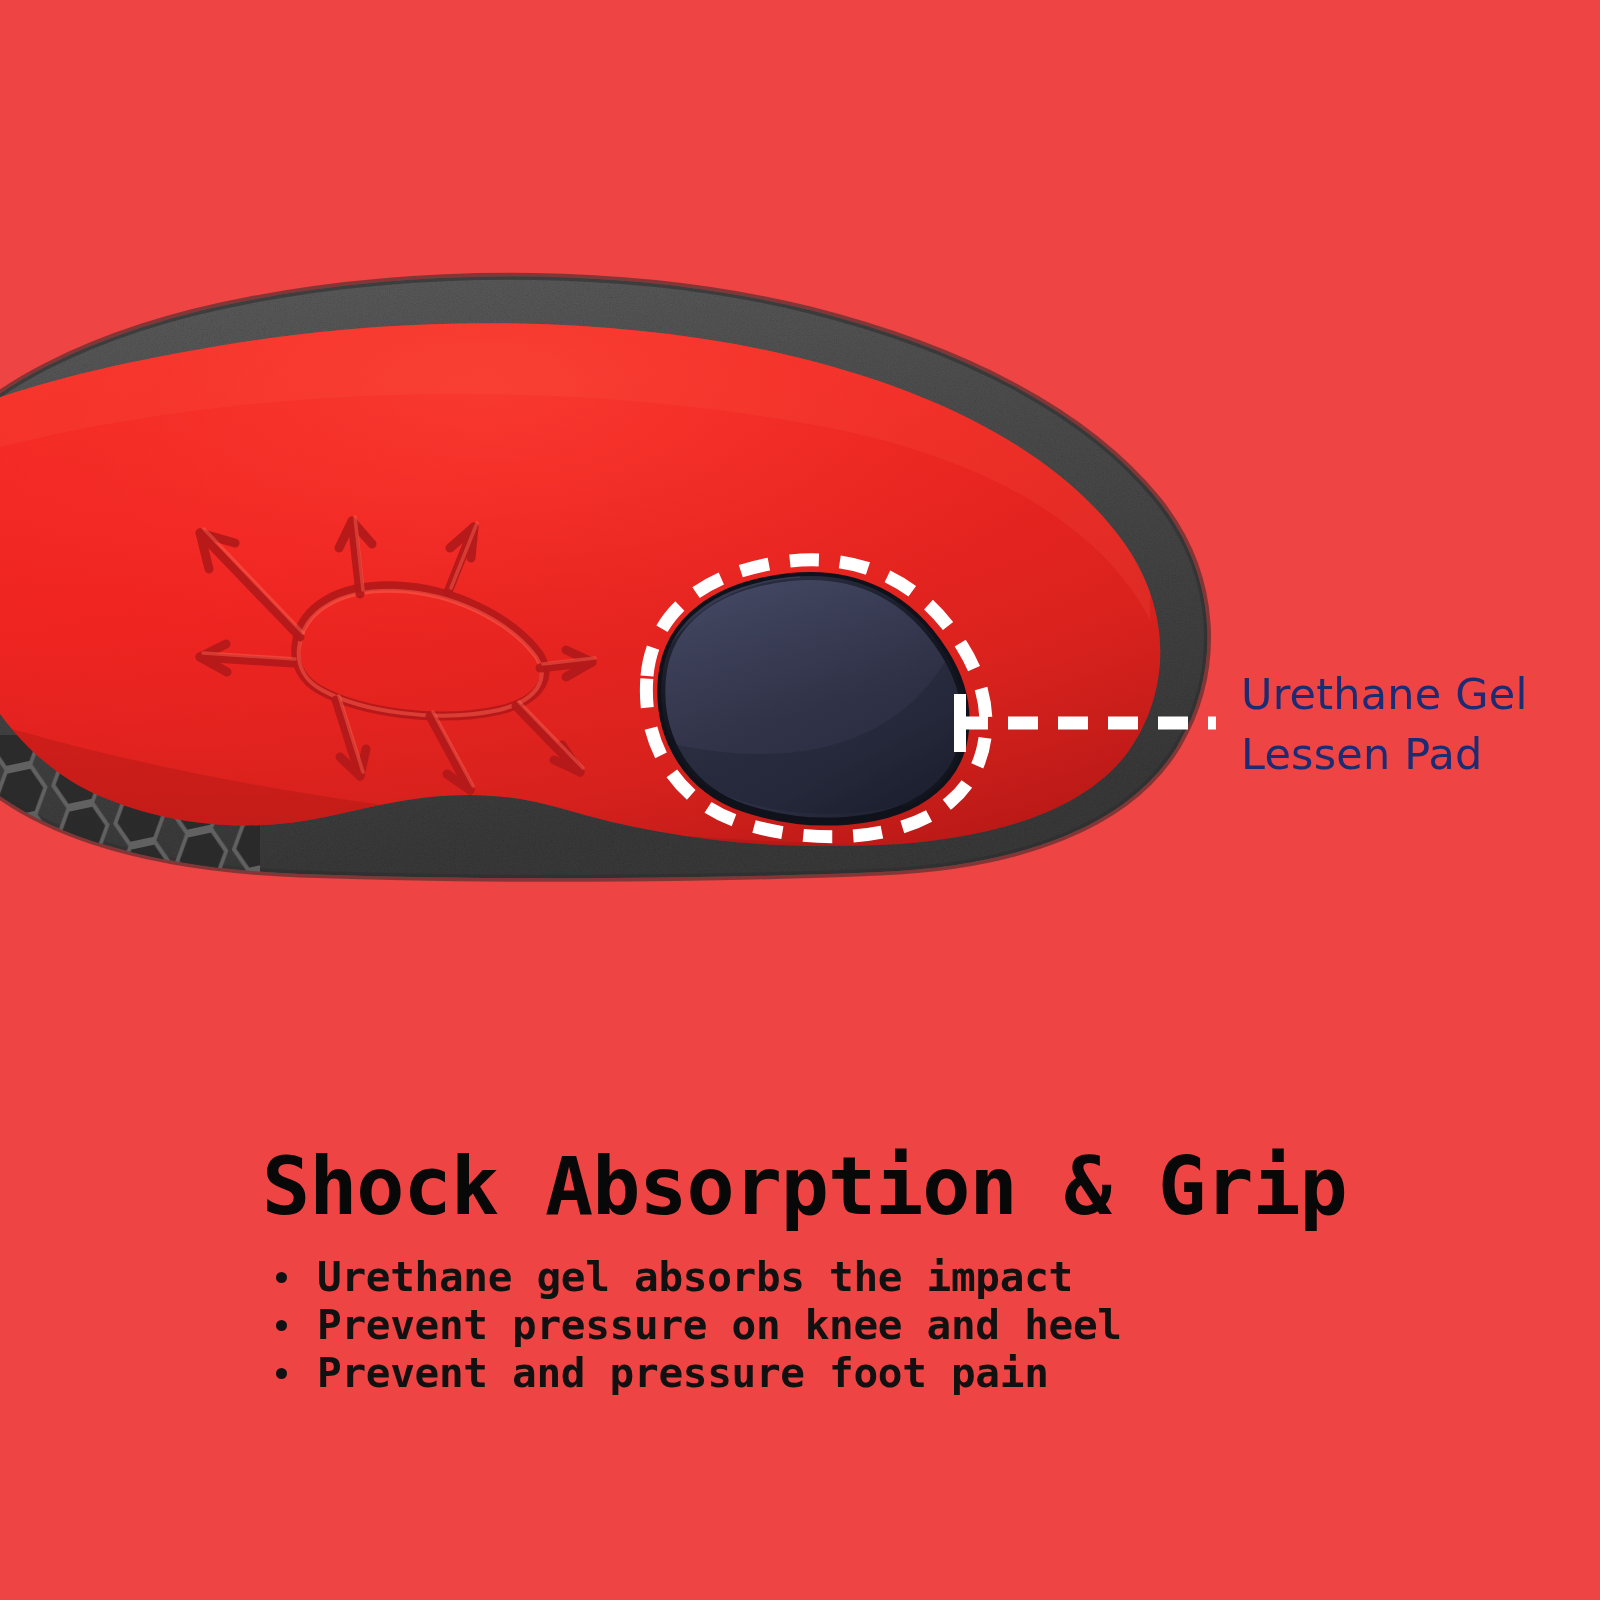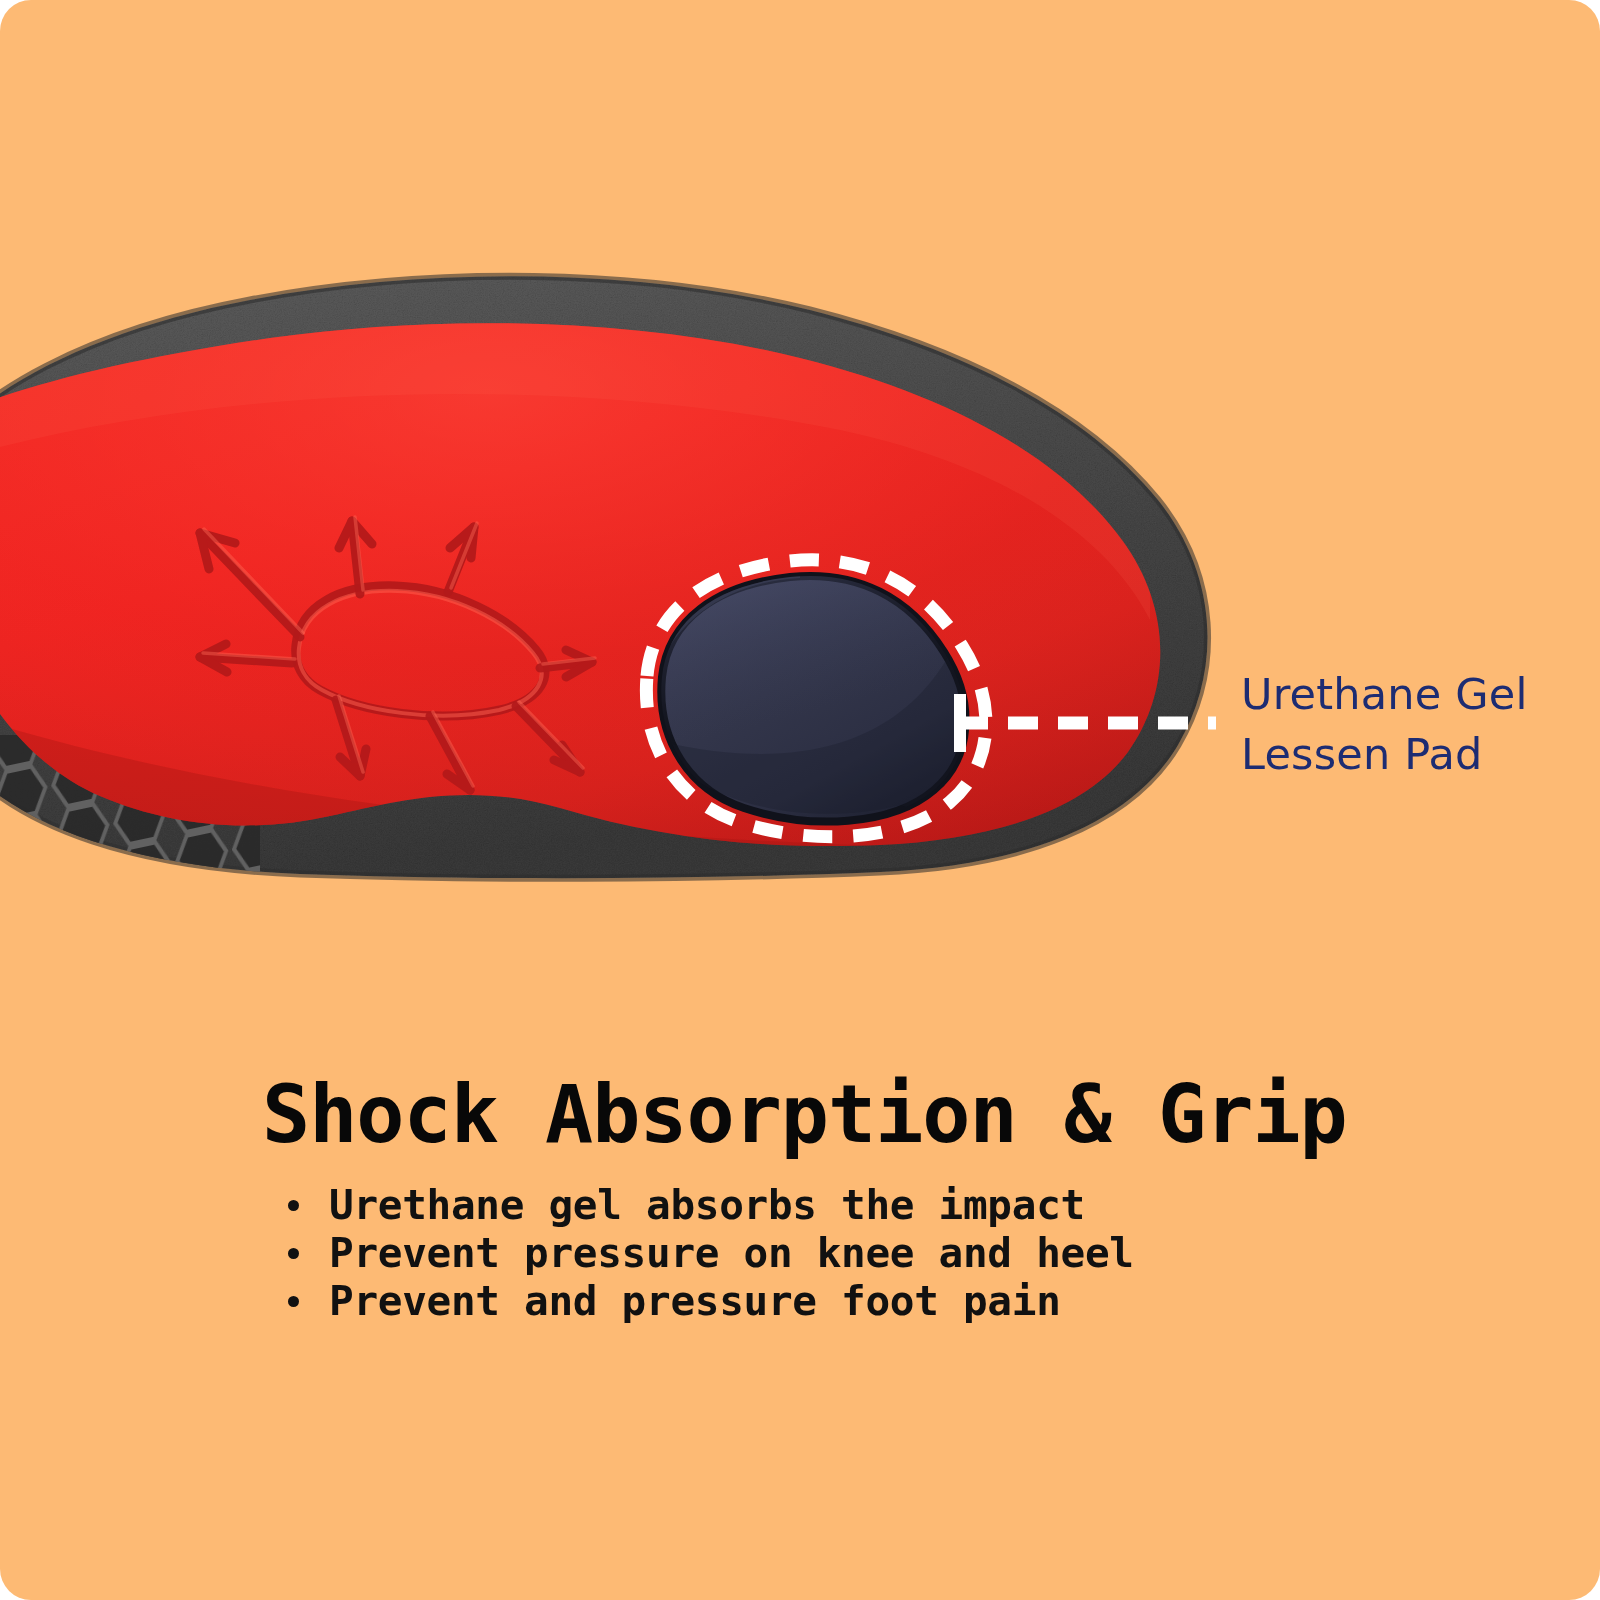--- a/index.html
+++ b/index.html
@@ -4,24 +4,23 @@
 <style>
   html, body {
     margin: 0;
     padding: 0;
     background: #ffffff;
   }
   #page {
     position: relative;
     width: 1600px;
     height: 1600px;
-    background: #fdba74;
+    background: #ef4444;
     overflow: hidden;
     font-family: "DejaVu Sans", sans-serif;
-    border-radius: 31px;
   }
 
   
   #product-illustration {
     position: absolute;
     left: 0;
     top: 0;
     width: 1600px;
     height: 1000px;
   }
@@ -44,36 +43,36 @@
     line-height: 60px;
     letter-spacing: 0.2px;
     white-space: nowrap;
   }
   #callout-label .ln { display: block; }
 
   
   #feature-block {
     position: absolute;
     left: 0;
-    top: 1069px;
+    top: 1141px;
     width: 1329px;
   }
   #feature-heading {
     font-family: "DejaVu Sans Mono", monospace;
     font-weight: bold;
     font-size: 80px;
     line-height: 92px;
     color: #080808;
     margin: 0 0 20px 262px;
     letter-spacing: -1px;
     white-space: nowrap;
   }
   #feature-list {
     list-style: none;
-    margin: 16px;
+    margin: 4px;
     padding: 0 0 0 272px;
   }
   #feature-list li {
     position: relative;
     font-family: "DejaVu Sans Mono", monospace;
     font-weight: bold;
     font-size: 41px;
     line-height: 48px;
     color: #111111;
     padding-left: 41px;

